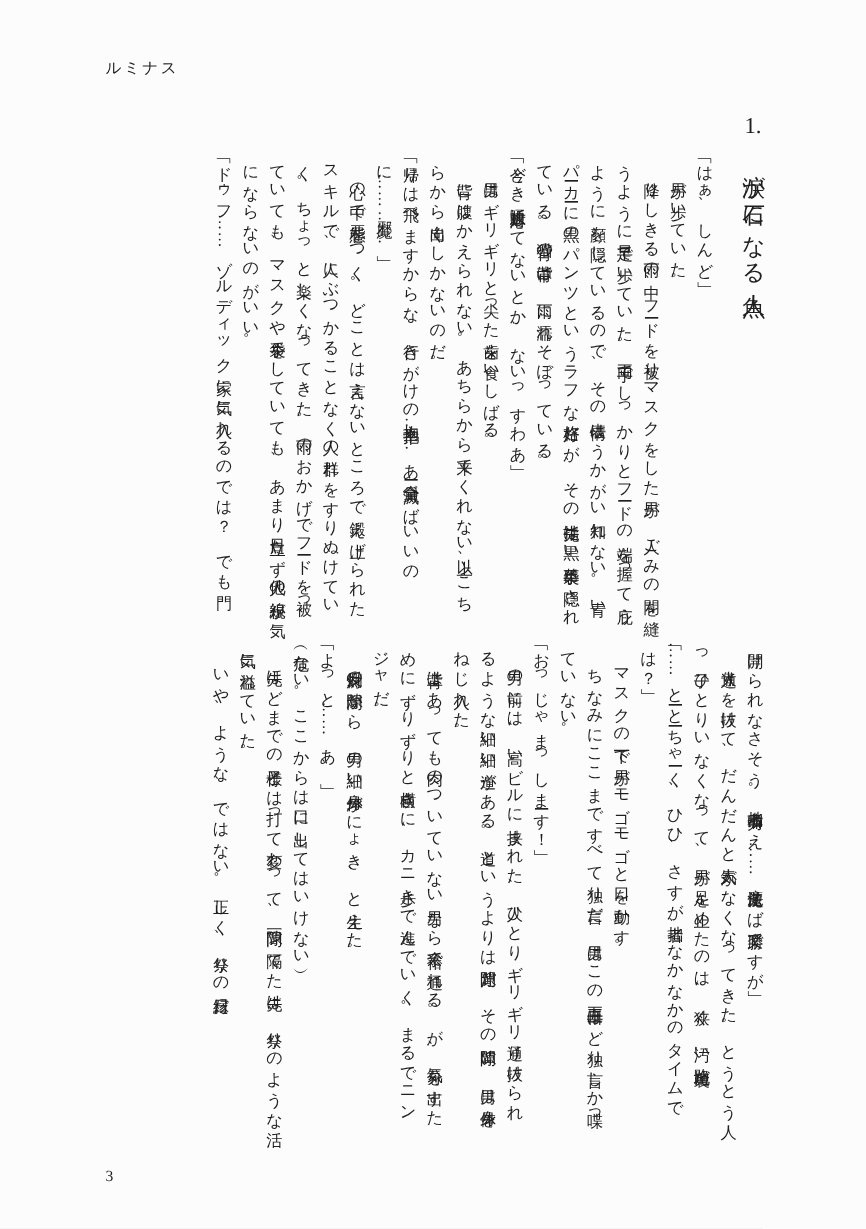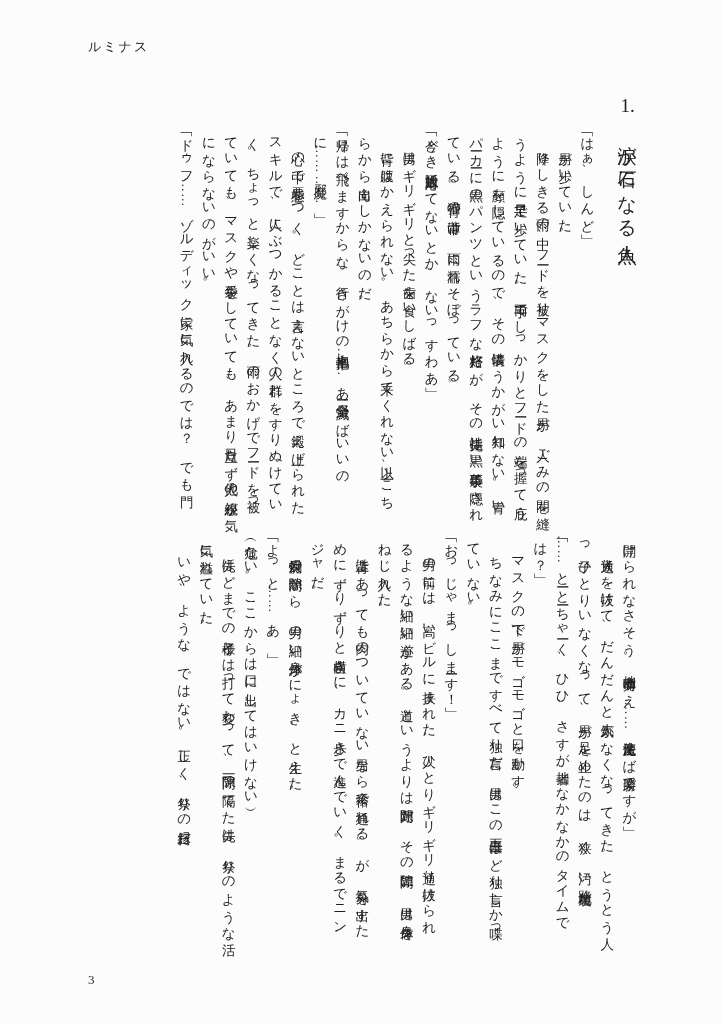--- a/index.html
+++ b/index.html
@@ -7,21 +7,21 @@
     position: relative;
     width: 722px;
     height: 1024px;
     background: #fcfcfc;
     font-family: "Liberation Serif", "DejaVu Serif", serif;
     color: #1f1f1f;
     overflow: hidden;
   }
   .running-header {
     position: absolute;
-    top: 38px;
+    top: 48px;
     left: 88px;
     font-size: 13px;
     letter-spacing: 2px;
   }
   .page-number {
     position: absolute;
     top: 972px;
     left: 88px;
     font-size: 13px;
   }

